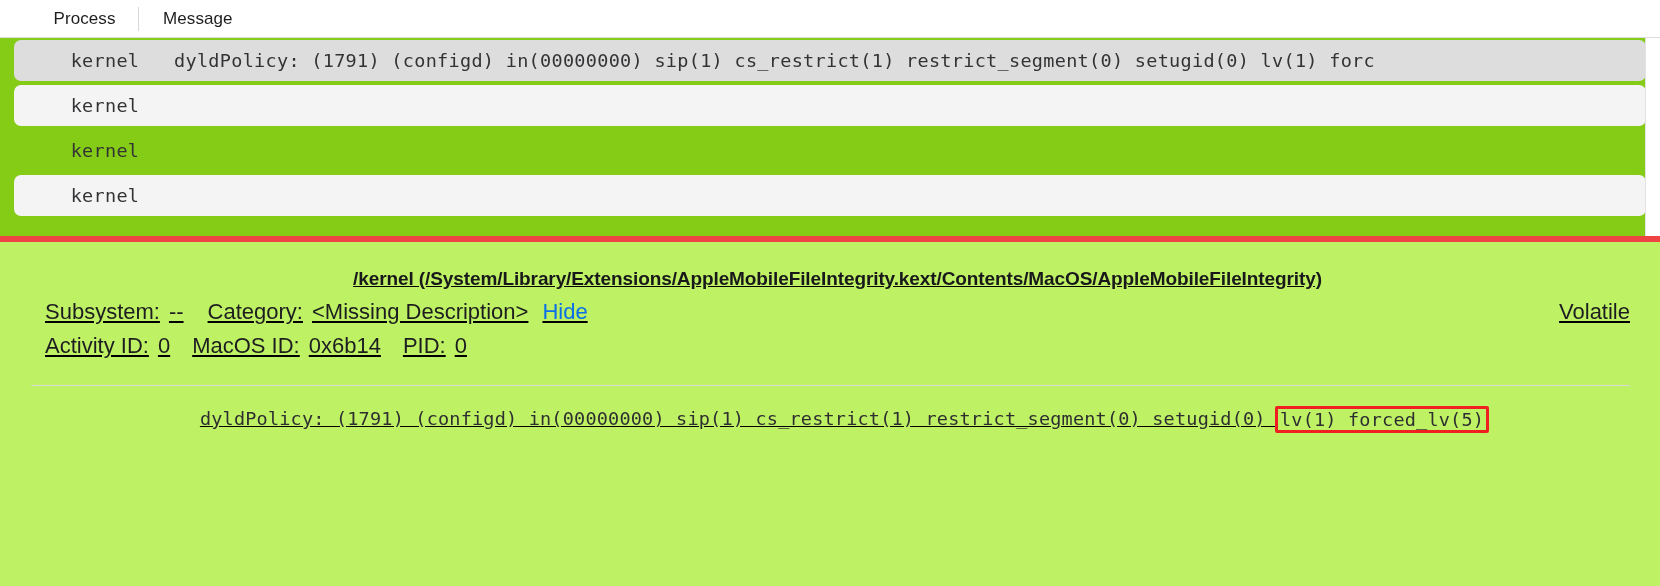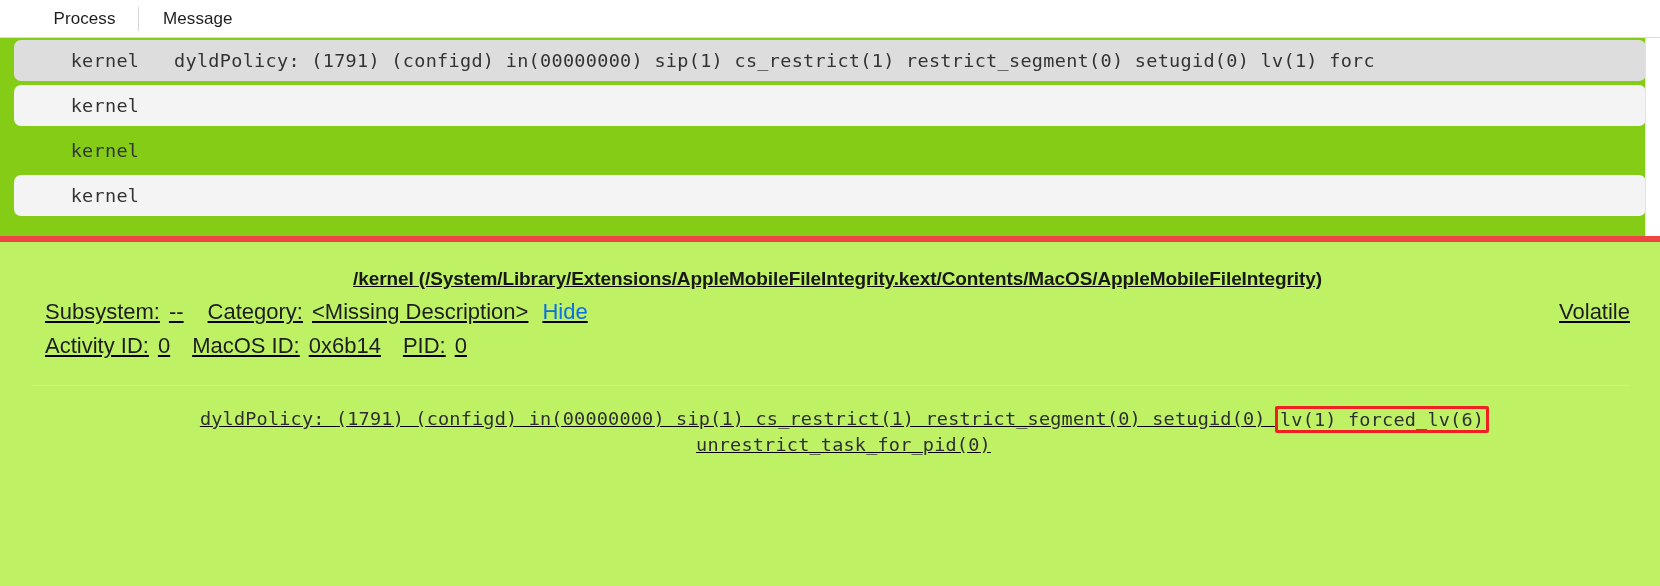--- a/index.html
+++ b/index.html
@@ -254,18 +254,17 @@
         <span style="width:4px"></span>
         <span>PID:</span>
         <span>0</span>
       </div>
       <div class="meta-spacer"></div>
     </div>
 
     <div class="detail-rule"></div>
 
     <div class="body-block">
-      <div class="body-line"><span>dyldPolicy: (1791) (configd) in(00000000) sip(1) cs_restrict(1) restrict_segment(0) setugid(0) </span><span class="hl-box">lv(1) forced_lv(6)</span></div>
-      <div class="body-line">unrestrict_task_for_pid(0)</div>
+      <div class="body-line"><span>dyldPolicy: (1791) (configd) in(00000000) sip(1) cs_restrict(1) restrict_segment(0) setugid(0) </span><span class="hl-box">lv(1) forced_lv(5)</span></div>
     </div>
 
   </div>
 </div>
 
 </body></html>

